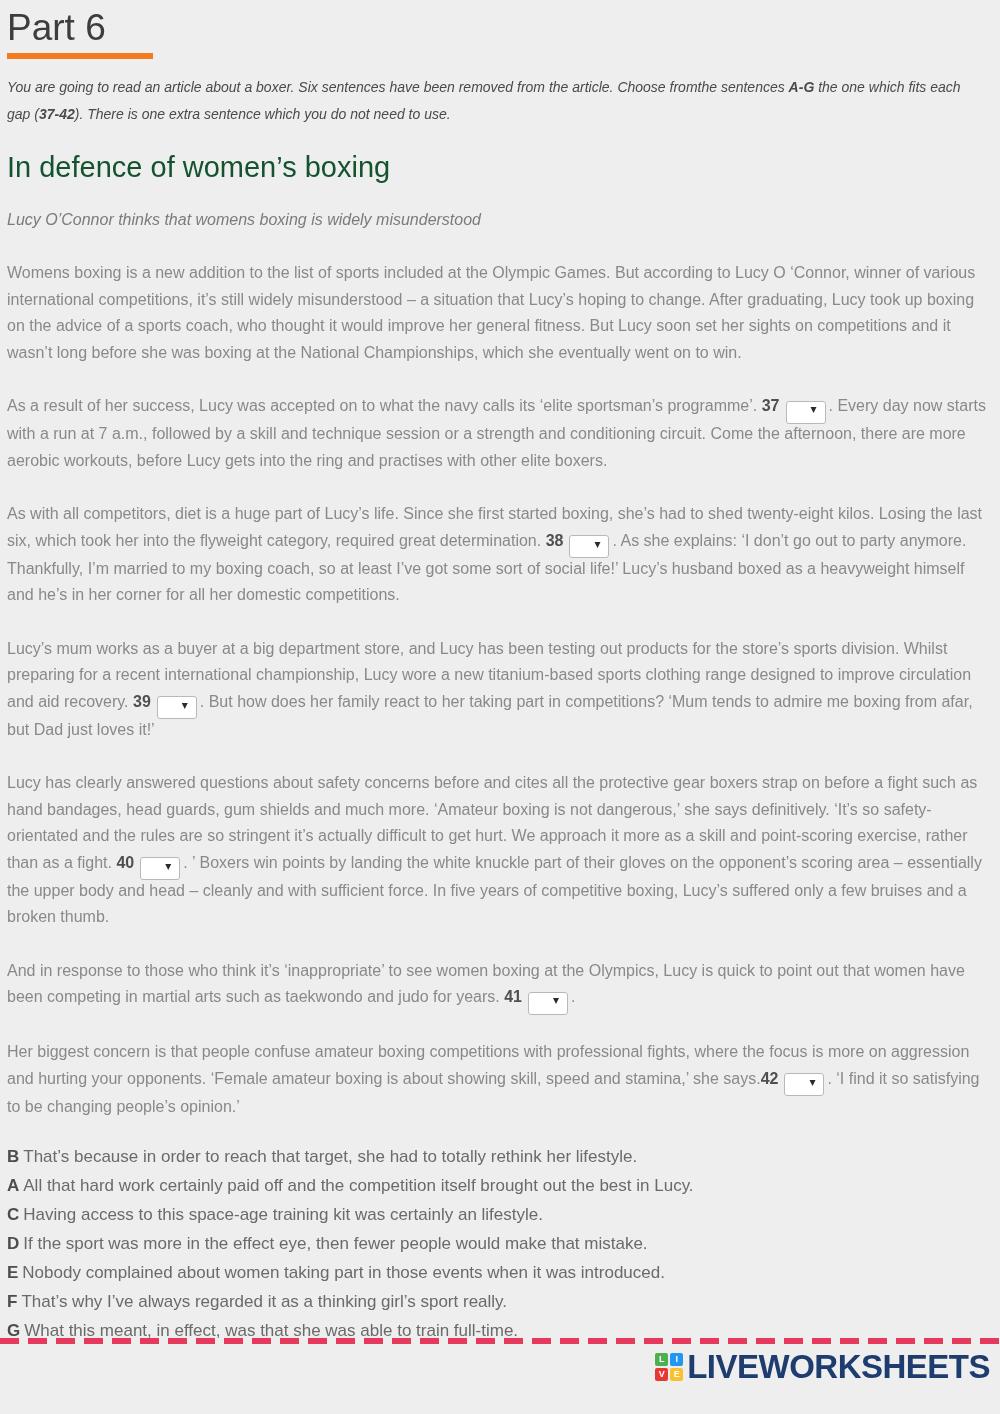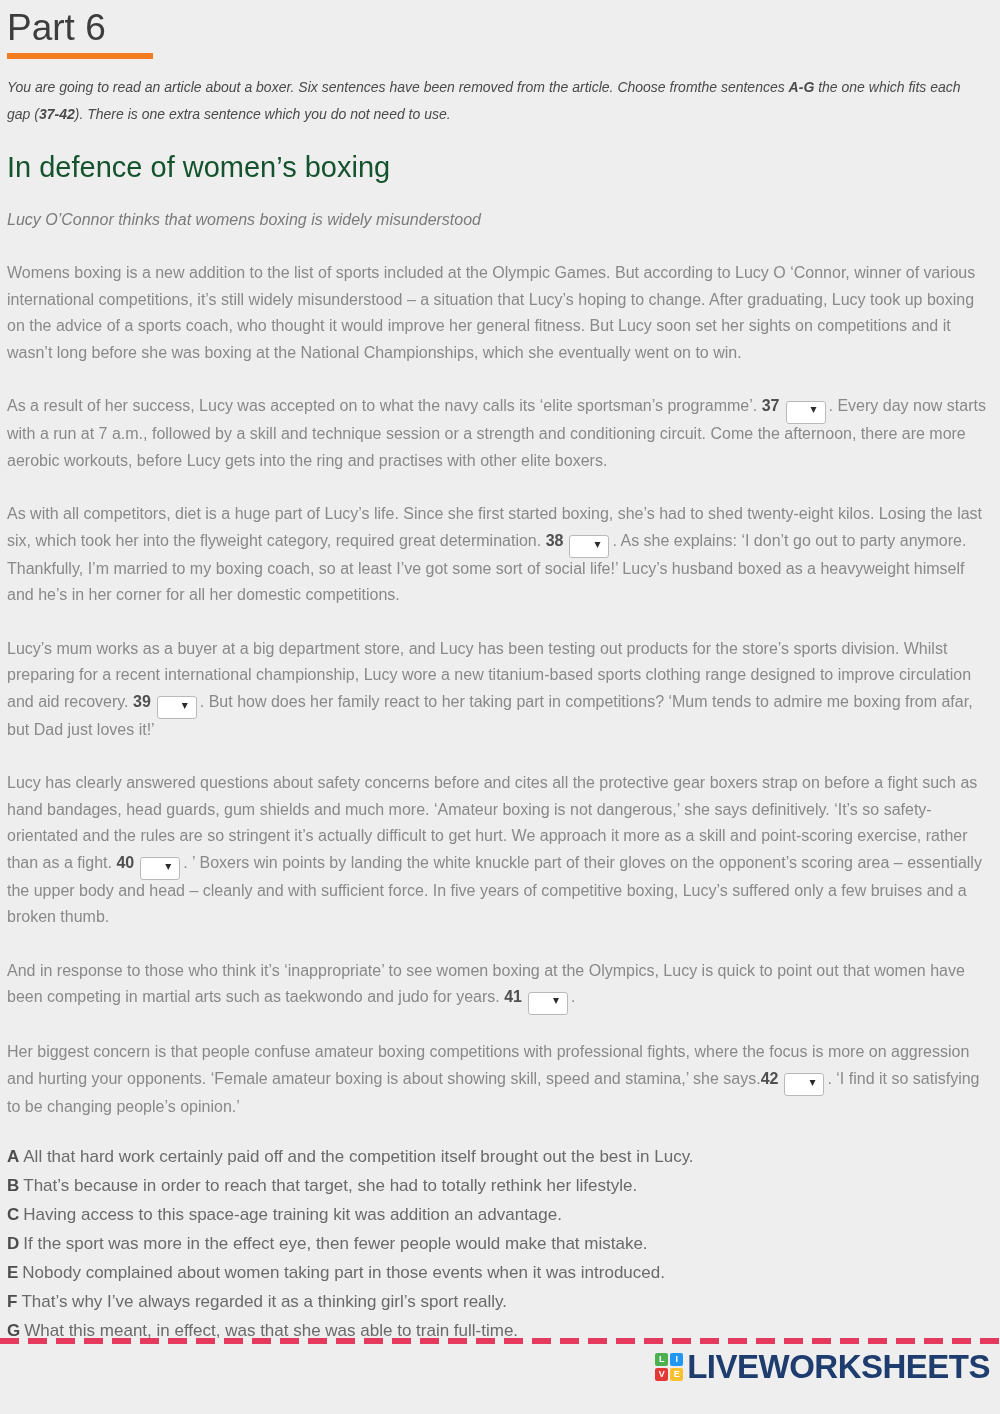--- a/index.html
+++ b/index.html
@@ -167,23 +167,23 @@
 
   <p class="body-text"><span>Lucy’s mum works as a buyer at a big department store, and Lucy has been testing out products for the store’s sports division. Whilst preparing for a recent international championship, Lucy wore a new titanium-based sports clothing range designed to improve circulation and aid recovery. </span><b class="gapnum">39</b><span class="gap-select"><select aria-label="gap 39"></select><span class="chev">▾</span></span><span>. But how does her family react to her taking part in competitions? ‘Mum tends to admire me boxing from afar, but Dad just loves it!’</span></p>
 
   <p class="body-text"><span>Lucy has clearly answered questions about safety concerns before and cites all the protective gear boxers strap on before a fight such as hand bandages, head guards, gum shields and much more. ‘Amateur boxing is not dangerous,’ she says definitively. ‘It’s so safety-orientated and the rules are so stringent it’s actually difficult to get hurt. We approach it more as a skill and point-scoring exercise, rather than as a fight. </span><b class="gapnum">40</b><span class="gap-select"><select aria-label="gap 40"></select><span class="chev">▾</span></span><span>. ’ Boxers win points by landing the white knuckle part of their gloves on the opponent’s scoring area – essentially the upper body and head – cleanly and with sufficient force. In five years of competitive boxing, Lucy’s suffered only a few bruises and a broken thumb.</span></p>
 
   <p class="body-text"><span>And in response to those who think it’s ‘inappropriate’ to see women boxing at the Olympics, Lucy is quick to point out that women have been competing in martial arts such as taekwondo and judo for years. </span><b class="gapnum">41</b><span class="gap-select"><select aria-label="gap 41"></select><span class="chev">▾</span></span><span>.</span></p>
 
   <p class="body-text"><span>Her biggest concern is that people confuse amateur boxing competitions with professional fights, where the focus is more on aggression and hurting your opponents. ‘Female amateur boxing is about showing skill, speed and stamina,’ she says.</span><b class="gapnum">42</b><span class="gap-select"><select aria-label="gap 42"></select><span class="chev">▾</span></span><span>. ‘I find it so satisfying to be changing people’s opinion.’</span></p>
 
   <div class="sentence-list">
+    <div class="sentence"><b>B</b><span>That’s because in order to reach that target, she had to totally rethink her lifestyle.</span></div>
     <div class="sentence"><b>A</b><span>All that hard work certainly paid off and the competition itself brought out the best in Lucy.</span></div>
-    <div class="sentence"><b>B</b><span>That’s because in order to reach that target, she had to totally rethink her lifestyle.</span></div>
-    <div class="sentence"><b>C</b><span>Having access to this space-age training kit was addition an advantage.</span></div>
+    <div class="sentence"><b>C</b><span>Having access to this space-age training kit was certainly an lifestyle.</span></div>
     <div class="sentence"><b>D</b><span>If the sport was more in the effect eye, then fewer people would make that mistake.</span></div>
     <div class="sentence"><b>E</b><span>Nobody complained about women taking part in those events when it was introduced.</span></div>
     <div class="sentence"><b>F</b><span>That’s why I’ve always regarded it as a thinking girl’s sport really.</span></div>
     <div class="sentence"><b>G</b><span>What this meant, in effect, was that she was able to train full-time.</span></div>
   </div>
 
 </div>
 
 <div class="divider-dashed"></div>
 

